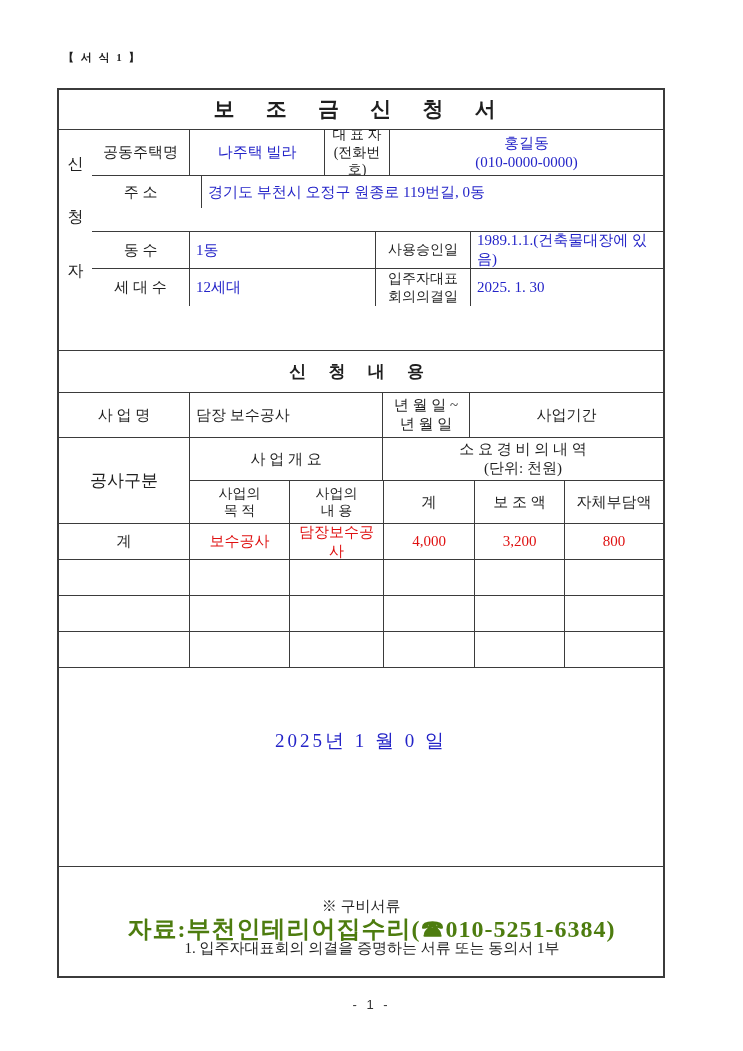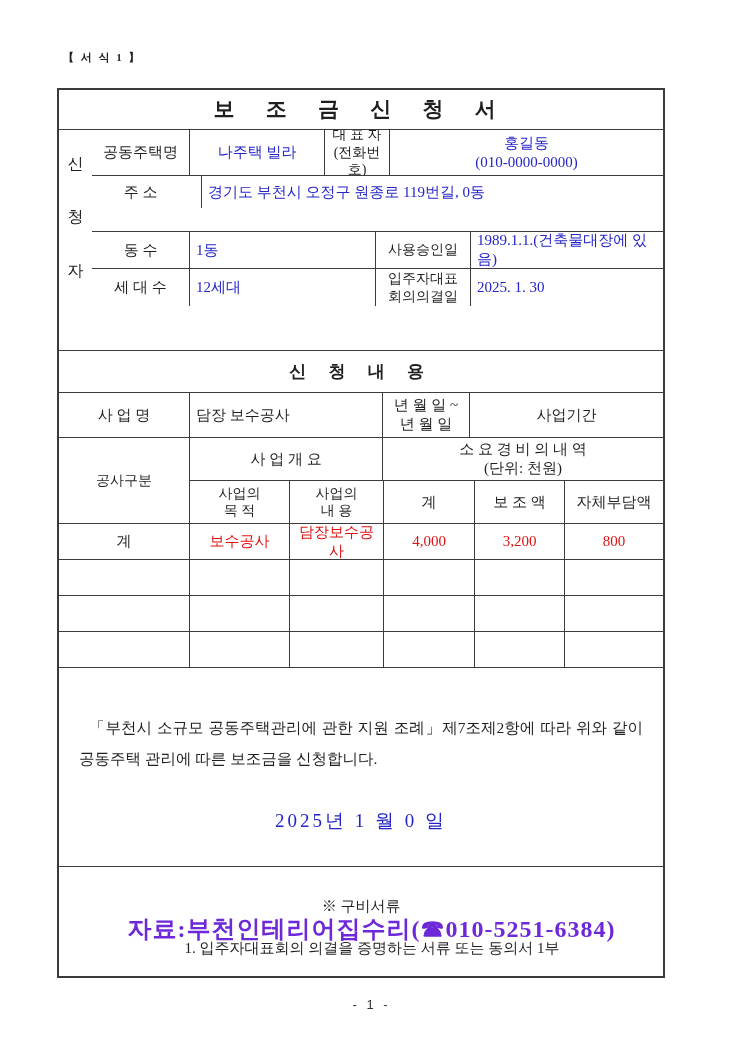--- a/index.html
+++ b/index.html
@@ -41,21 +41,21 @@
   .r1 { height:45px; grid-template-columns:97px 135px 65px 1fr; }
   .r2 { height:33px; grid-template-columns:97px 1fr;gap:12px; }
   .r3 { height:37px; grid-template-columns:97px 186px 95px 1fr;margin-top:23px; }
   .r4 { height:38px; grid-template-columns:97px 186px 95px 1fr; }
   .small { font-size:14px; }
   .section-row { height:42px;margin-top:44px; }
   .section-cell { font-size:17px; letter-spacing:9px; font-weight:bold; }
   .rname { height:45px; grid-template-columns:130px 193px 87px 1fr; }
   
   .header-block { display:grid; grid-template-columns:130px 1fr; border-top:1px solid #3b3b3b; }
-  .hb-left { display:flex; align-items:center; justify-content:center; font-size:14px; }
+  .hb-left { display:flex; align-items:center; justify-content:center; font-size:17px; }
   .hb-right .row:first-child { border-top:none; }
   .h1 { height:42px; grid-template-columns:193px 1fr; }
   .h1 .cell:first-child { border-left:1px solid #3b3b3b; }
   .h2 { height:43px; grid-template-columns:100px 94px 91px 90px 1fr; }
   .h2 .cell:first-child { border-left:1px solid #3b3b3b; }
   .rdata { height:36px; grid-template-columns:130px 100px 94px 91px 90px 1fr; }
   .rdata .cell { word-break:break-all; }
   .rempty { height:36px; grid-template-columns:130px 100px 94px 91px 90px 1fr; }
   .rempty .cell { min-height:34px; }
   
@@ -63,21 +63,21 @@
   .decl-cell { display:block; padding:26px 20px 0 20px; font-size:15.5px; }
   .decl-body { text-align:justify; line-height:1.95; text-indent:10px; word-break:keep-all; }
   .decl-date { text-align:center; margin-top:16px; font-size:19px; letter-spacing:3px; }
   
   .docs-row { height:110px; }
   .docs-cell { display:block; padding:8px 10px; font-size:15px; }
   .docs-heading { line-height:1.6; }
   .docs-item { padding-left:22px; line-height:1.55; }
   .footer-note {
     position:absolute; left:0; top:913px; width:743px;
-    text-align:center; font-size:24px; font-weight:bold; color:#6d28d9;
+    text-align:center; font-size:24px; font-weight:bold; color:#4d7c0f;
     letter-spacing:1px; font-family:"Liberation Serif","DejaVu Serif",serif;
   }
   .page-number {
     position:absolute; left:0; top:997px; width:743px;
     text-align:center; font-size:13px; color:#333; letter-spacing:3px;
     font-family:"Liberation Sans","DejaVu Sans",sans-serif;
   }
 </style>
 </head>
 <body>
@@ -186,21 +186,20 @@
     <div class="cell"></div>
       <div class="cell"></div>
       <div class="cell"></div>
       <div class="cell"></div>
       <div class="cell"></div>
       <div class="cell"></div>
   </div>
 
   <div class="row decl-row">
     <div class="cell decl-cell">
-      <div class="decl-body">「부천시 소규모 공동주택관리에 관한 지원 조례」제7조제2항에 따라 위와 같이 공동주택 관리에 따른 보조금을 신청합니다.</div>
       <div class="decl-date blue">2025년    1 월  0  일</div>
       
       
     </div>
   </div>
 
   <div class="row docs-row">
     <div class="cell docs-cell">
       <div class="docs-heading">※ 구비서류</div>
       <div class="docs-item">1. 입주자대표회의 의결을 증명하는 서류 또는 동의서 1부</div>

